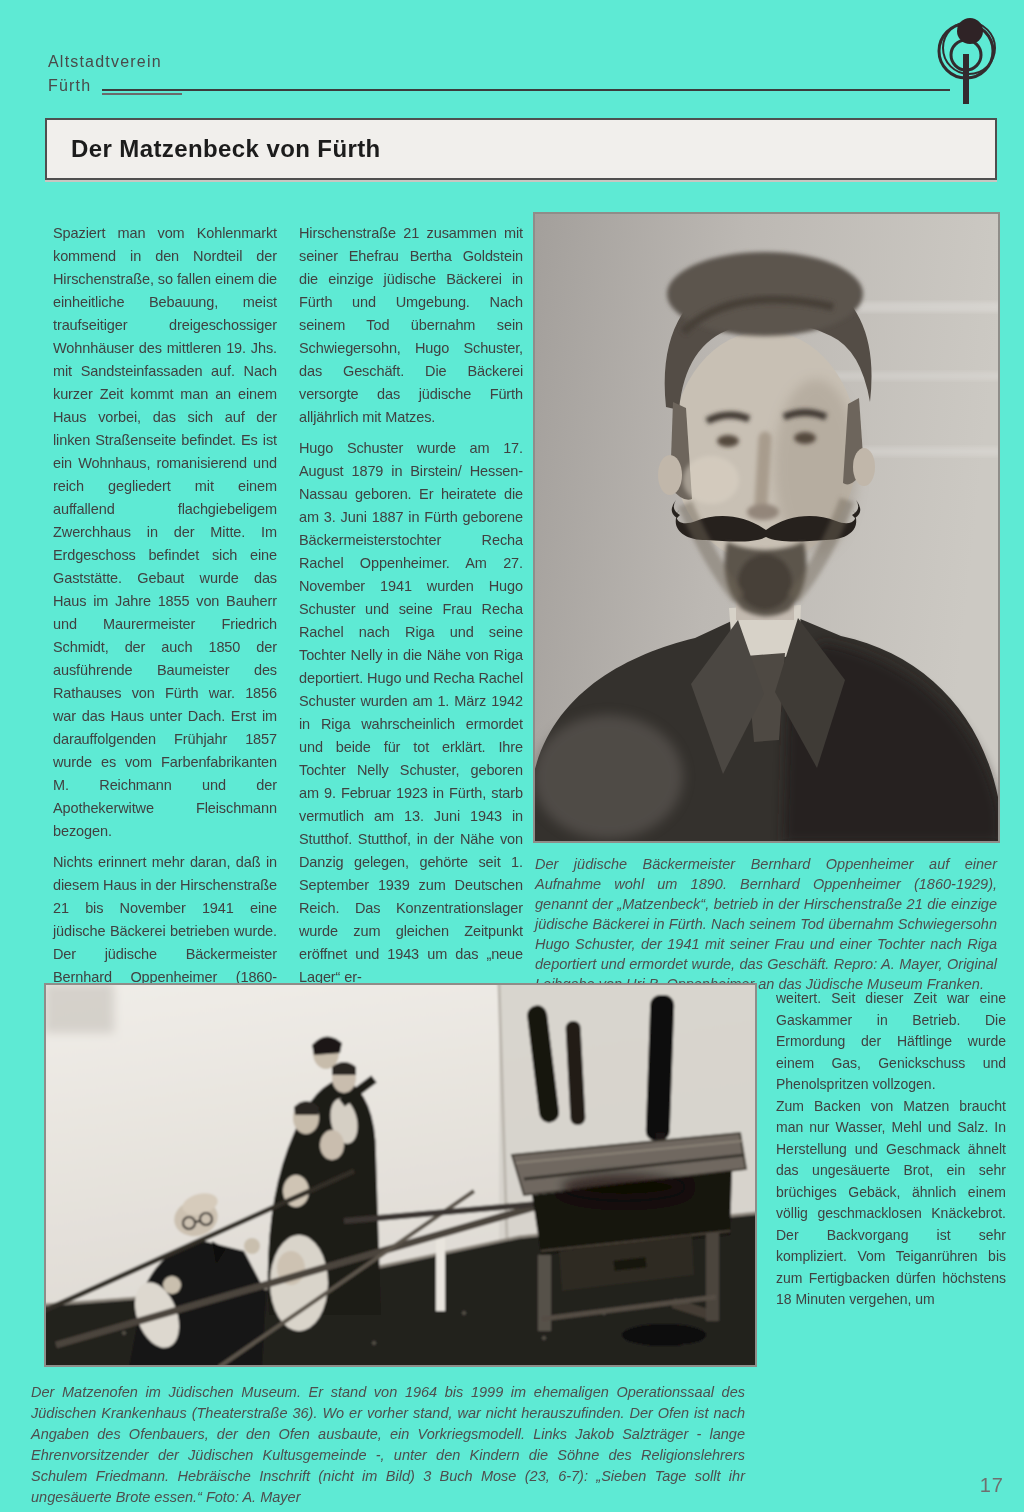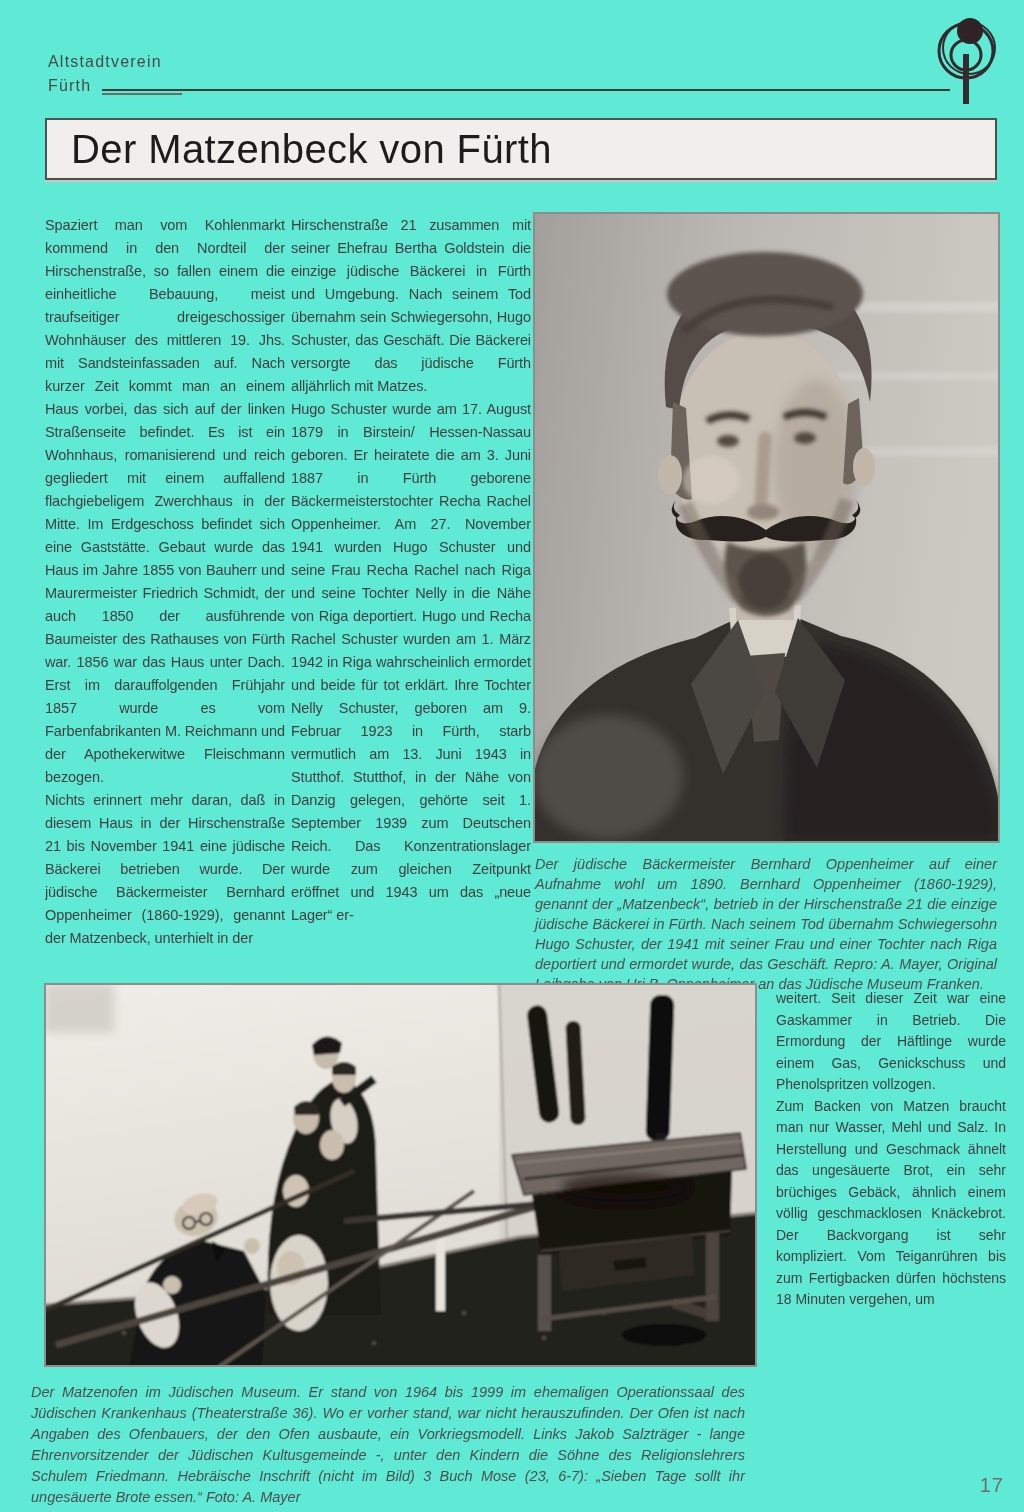--- a/index.html
+++ b/index.html
@@ -14,27 +14,27 @@
   .header-rule{position:absolute;left:102px;top:89px;width:848px;height:2px;background:#3c3c3c;}
   .header-rule2{position:absolute;left:102px;top:93px;width:80px;height:2px;background:#6a6a6a;}
   .logo{position:absolute;left:928px;top:10px;width:78px;height:96px;}
   
   .titlebox{
     position:absolute;left:45px;top:118px;width:948px;height:58px;
     background:#f1efec;border:2px solid #4f4f4f;box-shadow:0 2px 0 #c9c6c1;
     display:flex;align-items:center;
   }
   .titlebox h1{
-    margin:0 8px 0 24px;font-size:40px;font-weight:400;color:#1c1c1c;letter-spacing:0.4px;
+    margin:0 8px 0 24px;font-size:24px;font-weight:700;color:#1c1c1c;letter-spacing:0.4px;
   }
   
   .col{position:absolute;top:214px;width:240px;height:782px;overflow:hidden;
        font-size:14.5px;line-height:23px;text-align:justify;hyphens:auto;
        letter-spacing:-0.1px;color:#414141;}
-  .col p{margin:0;}
+  .col p{margin:8px;}
   .col1{left:45px;}
   .col2{left:291px;}
   
   .photo{position:absolute;}
   .photo svg{display:block;}
   .portrait{left:533px;top:212px;}
   .ovenphoto{left:44px;top:983px;}
   figure{margin:0;}
   .caption{
     position:absolute;font-style:italic;font-size:14.5px;line-height:20px;

